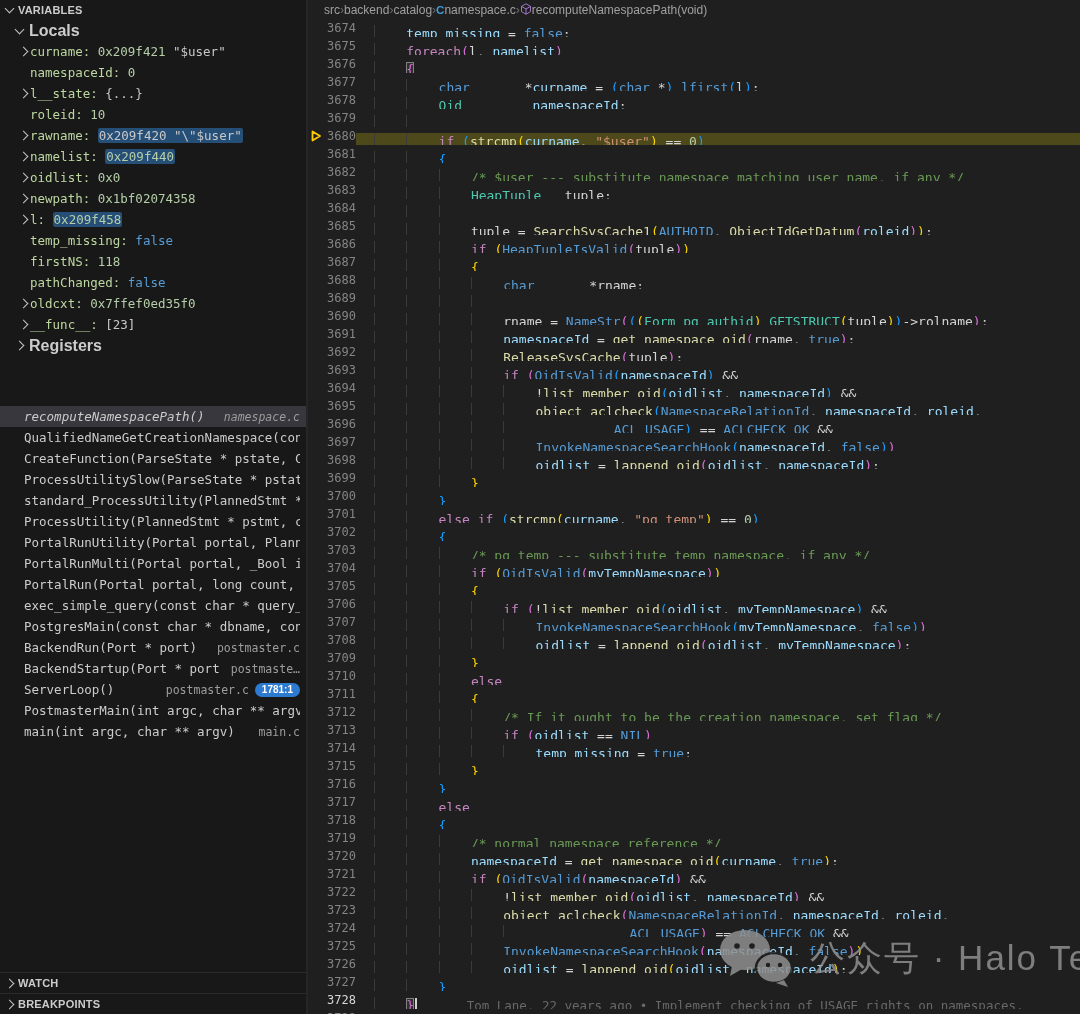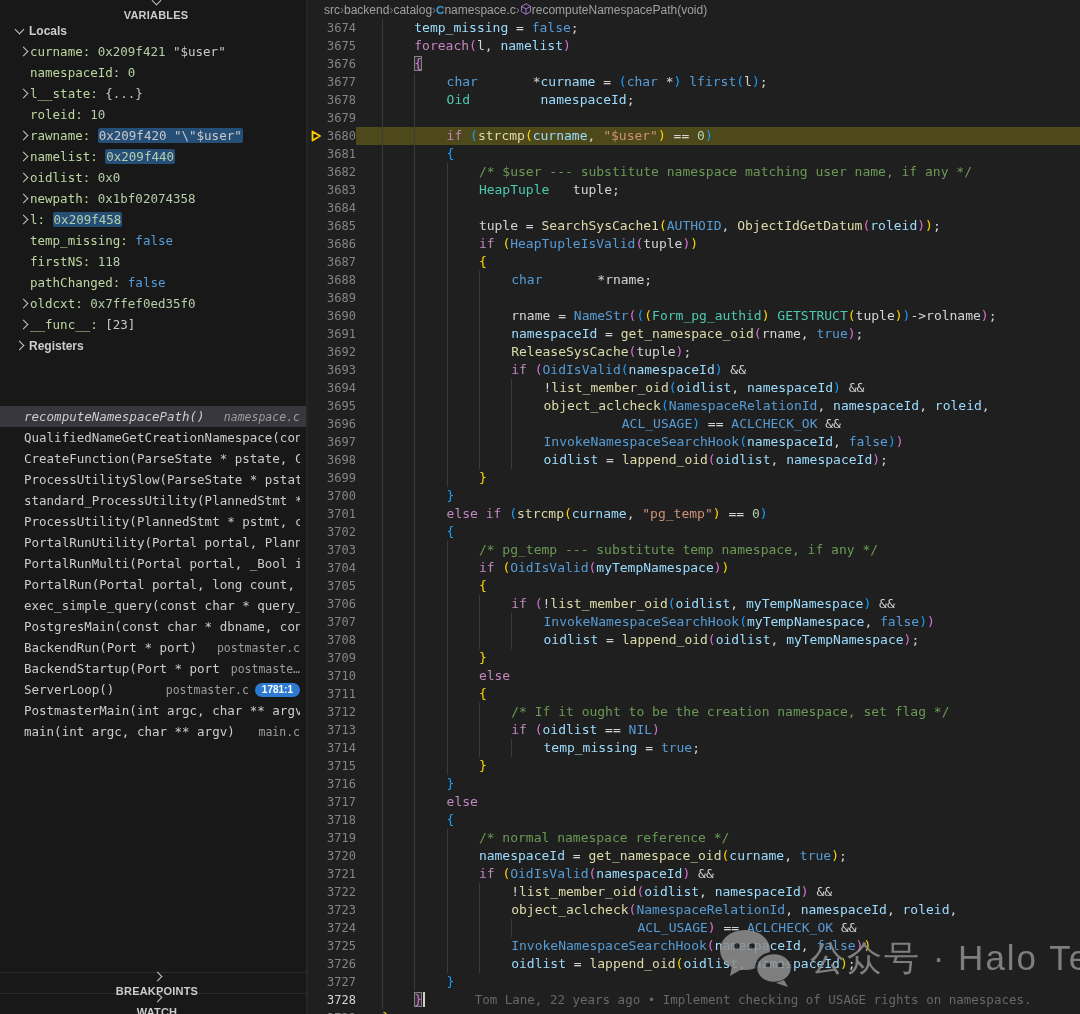--- a/index.html
+++ b/index.html
@@ -1,26 +1,26 @@
 <!DOCTYPE html>
 <html><head>
 <meta charset="utf-8">
 <style>
   html,body{margin:0;padding:0;background:#1f1f1f;width:1080px;height:1014px;overflow:hidden;}
   body{position:relative;font-family:"Liberation Sans",sans-serif;}
   
   .sidebar{position:absolute;left:0;top:0;width:308px;height:1014px;background:#181818;border-right:2px solid #262626;box-sizing:border-box;overflow:hidden;}
-  .sec-header{height:20px;display:flex;align-items:center;gap:5px;padding-left:6px;font-size:11px;font-weight:bold;color:#cccccc;letter-spacing:.2px;flex-direction:column;}
+  .sec-header{height:20px;display:flex;align-items:center;gap:5px;padding-left:6px;font-size:11px;font-weight:bold;color:#cccccc;letter-spacing:.2px;}
   .sec-header.bt{border-top:1px solid #2b2b2b;}
   .chev{display:inline-block;width:6px;height:6px;border-right:1.4px solid #c5c5c5;border-bottom:1.4px solid #c5c5c5;flex:none;}
   .chev.down{transform:rotate(45deg);margin-top:-3px;}
   .chev.right{transform:rotate(-45deg);}
   .vrow{height:21px;display:flex;align-items:center;font-family:"DejaVu Sans Mono",monospace;font-size:12.5px;white-space:pre;overflow:hidden;}
   .vrow .tw{width:14px;flex:none;display:flex;justify-content:center;}
-  .grouprow{height:21px;display:flex;align-items:center;gap:6px;padding-left:16px;font-size:12px;font-weight:bold;color:#cccccc;}
+  .grouprow{height:21px;display:flex;align-items:center;gap:6px;padding-left:16px;font-size:16px;font-weight:bold;color:#cccccc;}
   .vrow{padding-left:16px;}
   .vname{color:#bdd7a0;}
   .vp,.vn{color:#b5cea8;}
   .vg{color:#c8c8c8;}
   .vbool{color:#569cd6;}
   .v2{color:#c8c8c8;}
   .selval{background:#264f78;border-radius:2px;padding:0 1px;}
   .stack{position:absolute;left:0;top:406px;width:308px;}
   .stack .sec-header{justify-content:flex-start;height:21px;}
   .status{margin-left:auto;padding-right:10px;font-size:10.5px;color:#ffffff;font-weight:bold;}
@@ -34,21 +34,21 @@
   .editor{position:absolute;left:310px;top:0;width:770px;height:1014px;background:#1f1f1f;overflow:hidden;}
   .breadcrumbs{height:19px;display:flex;align-items:center;padding-left:14px;font-size:12px;color:#a0a0a0;white-space:nowrap;}
   .bc-sep{color:#6e6e6e;font-size:12px;}
   .cicon{color:#3c9cd7;font-weight:bold;font-size:11.5px;font-family:"Liberation Sans",sans-serif;}
   .code{position:absolute;left:0;top:19px;width:770px;font-family:"DejaVu Sans Mono",monospace;font-size:13px;}
   .line{display:flex;height:18px;line-height:18px;white-space:pre;}
   .gutter{width:46px;flex:none;display:flex;align-items:center;}
   .arrow{width:14px;flex:none;display:flex;align-items:center;padding-left:1px;}
   .ln{width:31px;flex:none;text-align:right;color:#858585;font-size:12px;}
   .ln.act{color:#d7d7d7;}
-  .content{flex:1;padding-left:26px;overflow:hidden;}
+  .content{flex:1;padding-left:18px;overflow:hidden;margin-top:6px;}
   .line.cur .content{background:#4d491a;}
   .guide{display:inline-block;width:4ch;height:18px;border-left:1px solid #3a3a3a;vertical-align:top;}
   .kw{color:#C586C0}.ty{color:#4EC9B0}.fn{color:#DCDCAA}.vb{color:#9CDCFE}.pl{color:#D4D4D4}
   .bl{color:#569CD6}.st{color:#CE9178}.cm{color:#6A9955}.nm{color:#B5CEA8}
   .b1{color:#FFD700}.b2{color:#DA70D6}.b3{color:#179FFF}
   .bx{outline:1px solid #828282;outline-offset:-1px;background:rgba(120,120,120,.18);}
   .cursor{display:inline-block;width:1.5px;height:15px;background:#d0d0d0;vertical-align:-3px;margin-left:1px;}
   .blame{color:#686868;margin-left:50px;font-size:12.5px;}
   
   .watermark{position:absolute;left:718px;top:928px;display:flex;align-items:center;gap:16px;color:#8f8f8f;opacity:.85;pointer-events:none;}
@@ -104,25 +104,25 @@
         <div class="frame"><span class="fname">BackendStartup(Port * port)</span><span class="ffile">postmaste…</span></div>
         <div class="frame"><span class="fname">ServerLoop()</span><span class="ffile">postmaster.c</span><span class="fbadge">1781:1</span></div>
         <div class="frame"><span class="fname">PostmasterMain(int argc, char ** argv)</span></div>
         <div class="frame"><span class="fname">main(int argc, char ** argv)</span><span class="ffile">main.c</span></div>
       </div>
   </div>
 
   <div class="bottompanes">
     <div class="sec-header bt">
       <span class="chev right"></span>
-      <span>BREAKPOINTS</span>
+      <span>WATCH</span>
     </div>
     <div class="sec-header bt">
       <span class="chev right"></span>
-      <span>WATCH</span>
+      <span>BREAKPOINTS</span>
     </div>
   </div>
 </div>
 
 <div class="editor">
   <div class="breadcrumbs" id="breadcrumbs">
       <span>src</span>
       <span class="bc-sep">›</span>
       <span>backend</span>
       <span class="bc-sep">›</span>

